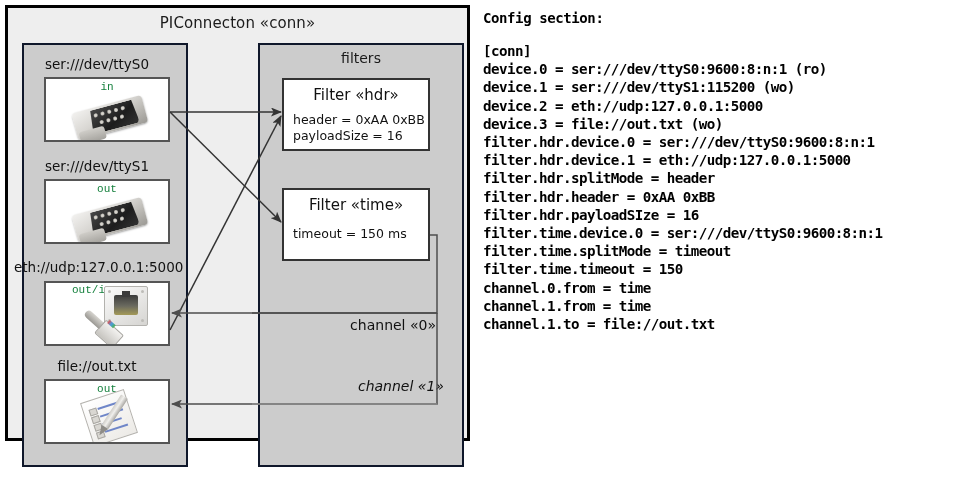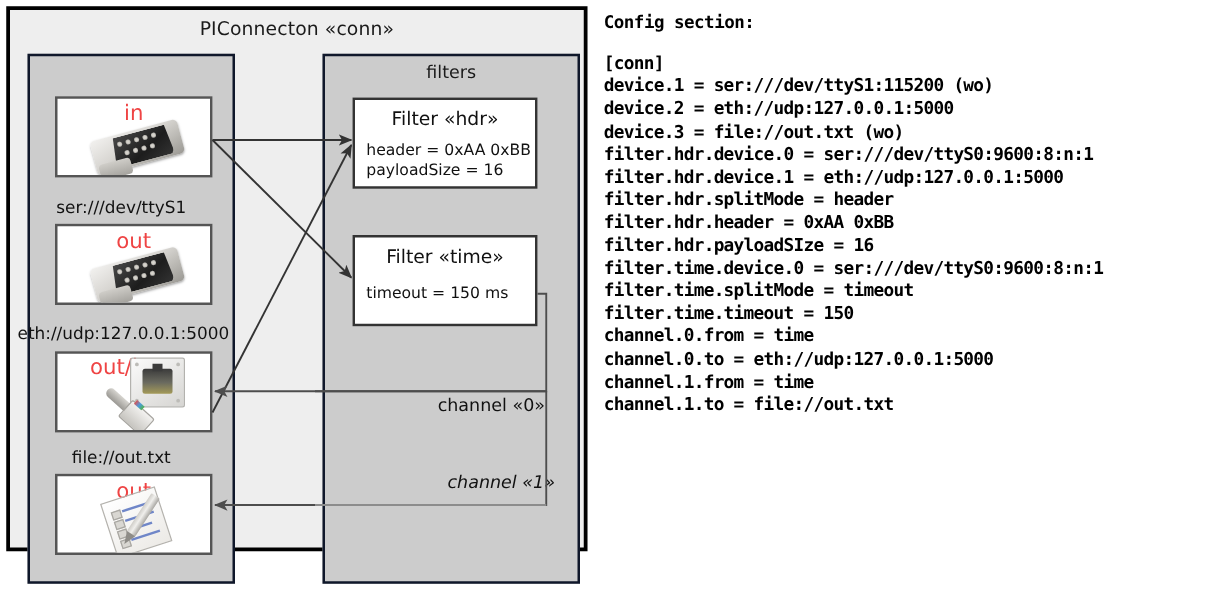--- a/index.html
+++ b/index.html
@@ -32,21 +32,21 @@
   
   .dev-label{
     position:absolute;text-align:center;font-size:13.5px;color:#111;
     white-space:nowrap;
   }
   .dev-box{
     position:absolute;background:#ffffff;border:2px solid #555555;
     box-sizing:border-box;overflow:hidden;
   }
   .dev-io{
-    position:absolute;font-size:17px;color:#ef4444;white-space:nowrap;
+    position:absolute;font-size:11px;color:#15803d;white-space:nowrap;font-family:Liberation Mono, monospace;
   }
 
   
   .filter-box{
     position:absolute;background:#ffffff;border:2px solid #333333;
     box-sizing:border-box;
   }
   .filter-title{
     position:absolute;left:0;top:6px;width:100%;text-align:center;
     font-size:15px;color:#111;
@@ -178,20 +178,21 @@
   <div class="outer-frame">
     <div class="outer-title">PIConnecton «conn»</div>
 
     <div class="group" id="devices-group"></div>
 
     <div class="group" id="filters-group">
       <div class="group-title">filters</div>
     </div>
   </div>
 
+  <div class="dev-label" style="left:19px;top:56px;width:156px;">ser:///dev/ttyS0</div>
   <div class="dev-box" style="left:44px;top:77px;width:126px;height:65px;">
     <div class="dev-io" style="left:0;top:2px;width:100%;text-align:center;">in</div>
     <div class="icon serial" style="left:28px;top:18px;">
       <div class="shell"></div>
       <div class="dshell"></div>
       <div class="pins">
         <i style="left:0;top:0"></i>
           <i style="left:7px;top:0"></i>
           <i style="left:14px;top:0"></i>
         <i style="left:21px;top:0"></i>
@@ -300,31 +301,31 @@
     <path d="M437,313 L437,404 L172,404" fill="none" stroke="#4d4d4d" stroke-width="1.5" marker-end="url(#ah2)"></path>
 
     <line x1="252" y1="313" x2="437" y2="313" stroke="#4d4d4d" stroke-width="1.5"></line>
     <line x1="252" y1="404" x2="437" y2="404" stroke="#8c8c8c" stroke-width="1.5"></line>
   </svg>
 
   <div class="cfg-wrap">
     <div class="cfg-head">Config section:</div>
     <div id="cfg-lines">
         <div class="cfg-line k">[conn]</div>
+        <div class="cfg-line k">device.0 = ser:///dev/ttyS0:9600:8:n:1 (ro)</div>
         <div class="cfg-line k">device.1 = ser:///dev/ttyS1:115200 (wo)</div>
         <div class="cfg-line k">device.2 = eth://udp:127.0.0.1:5000</div>
         <div class="cfg-line k">device.3 = file://out.txt (wo)</div>
         <div class="cfg-line k">filter.hdr.device.0 = ser:///dev/ttyS0:9600:8:n:1</div>
         <div class="cfg-line k">filter.hdr.device.1 = eth://udp:127.0.0.1:5000</div>
         <div class="cfg-line k">filter.hdr.splitMode = header</div>
         <div class="cfg-line k">filter.hdr.header = 0xAA 0xBB</div>
         <div class="cfg-line k">filter.hdr.payloadSIze = 16</div>
         <div class="cfg-line k">filter.time.device.0 = ser:///dev/ttyS0:9600:8:n:1</div>
         <div class="cfg-line k">filter.time.splitMode = timeout</div>
         <div class="cfg-line k">filter.time.timeout = 150</div>
         <div class="cfg-line k">channel.0.from = time</div>
-        <div class="cfg-line k">channel.0.to = eth://udp:127.0.0.1:5000</div>
         <div class="cfg-line k">channel.1.from = time</div>
         <div class="cfg-line k">channel.1.to = file://out.txt</div>
       </div>
   </div>
 
 </div>
 
 </body></html>

